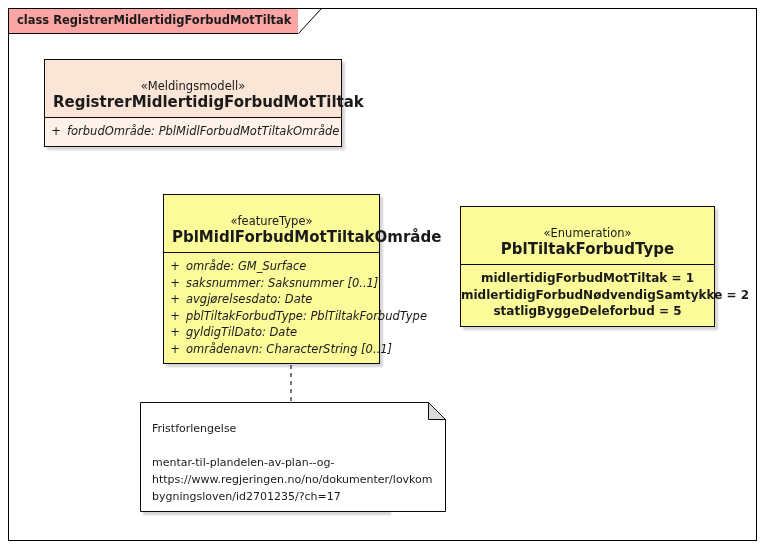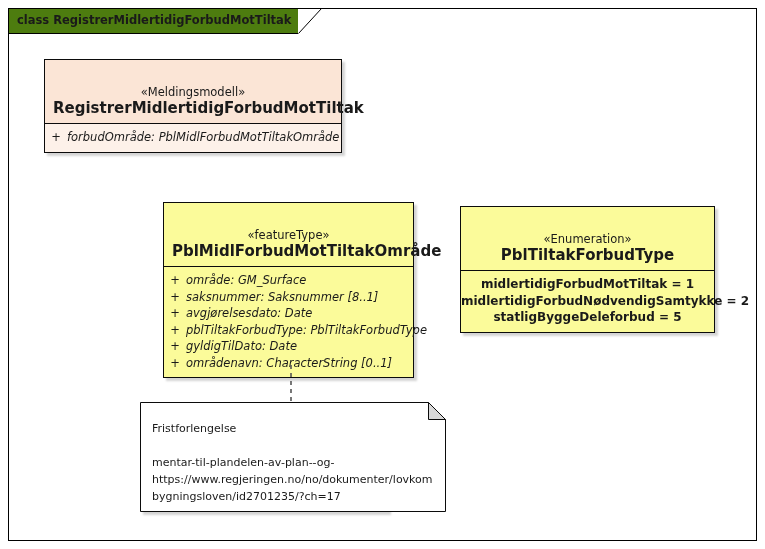--- a/index.html
+++ b/index.html
@@ -28,21 +28,21 @@
     border: 1px solid #000000;
     box-sizing: border-box;
     background: transparent;
   }
   .frame-tab {
     position: absolute;
     left: 8px;
     top: 8px;
     height: 26px;
     box-sizing: border-box;
-    background: #4d7c0f;
+    background: #fca5a5;
     display: flex;
     align-items: center;
     padding: 0 6px 0 8px;
     border-left: 1px solid #000;
     border-top: 1px solid #000;
     border-bottom: 1px solid #000;
     z-index: 4;
   }
   .frame-tab-label {
     font-size: 11.5px;
@@ -79,21 +79,21 @@
   }
 
   
   .uml-box {
     position: absolute;
     box-sizing: border-box;
     border: 1px solid #0b0b0b;
     box-shadow: 3px 3px 2px rgba(0,0,0,0.17);
   }
   .uml-head {
-    padding: 25px 8px 7px 8px;
+    padding: 19px 8px 7px 8px;
     text-align: center;
   }
   .stereotype {
     font-size: 11.5px;
     color: #1a1a1a;
     line-height: 15px;
     white-space: nowrap;
   }
   .classname {
     font-size: 15px;
@@ -196,34 +196,34 @@
     </div>
     <div class="uml-divider"></div>
     <div class="uml-body">
       <div class="attr-row">
         <span class="attr-vis">+</span>
         <span class="attr-text">forbudOmråde: PblMidlForbudMotTiltakOmråde</span>
       </div>
     </div>
   </div>
 
-  <div class="uml-box box-yellow box-yellow-light" style="left:163px; top:202px; width:251px;">
+  <div class="uml-box box-yellow box-yellow-light" style="left:163px; top:194px; width:217px;">
     <div class="uml-head">
       <div class="stereotype">«featureType»</div>
       <div class="classname">PblMidlForbudMotTiltakOmråde</div>
     </div>
     <div class="uml-divider"></div>
     <div class="uml-body">
       <div class="attr-row">
         <span class="attr-vis">+</span>
         <span class="attr-text">område: GM_Surface</span>
       </div>
       <div class="attr-row">
         <span class="attr-vis">+</span>
-        <span class="attr-text">saksnummer: Saksnummer [8..1]</span>
+        <span class="attr-text">saksnummer: Saksnummer [0..1]</span>
       </div>
       <div class="attr-row">
         <span class="attr-vis">+</span>
         <span class="attr-text">avgjørelsesdato: Date</span>
       </div>
       <div class="attr-row">
         <span class="attr-vis">+</span>
         <span class="attr-text">pblTiltakForbudType: PblTiltakForbudType</span>
       </div>
       <div class="attr-row">

